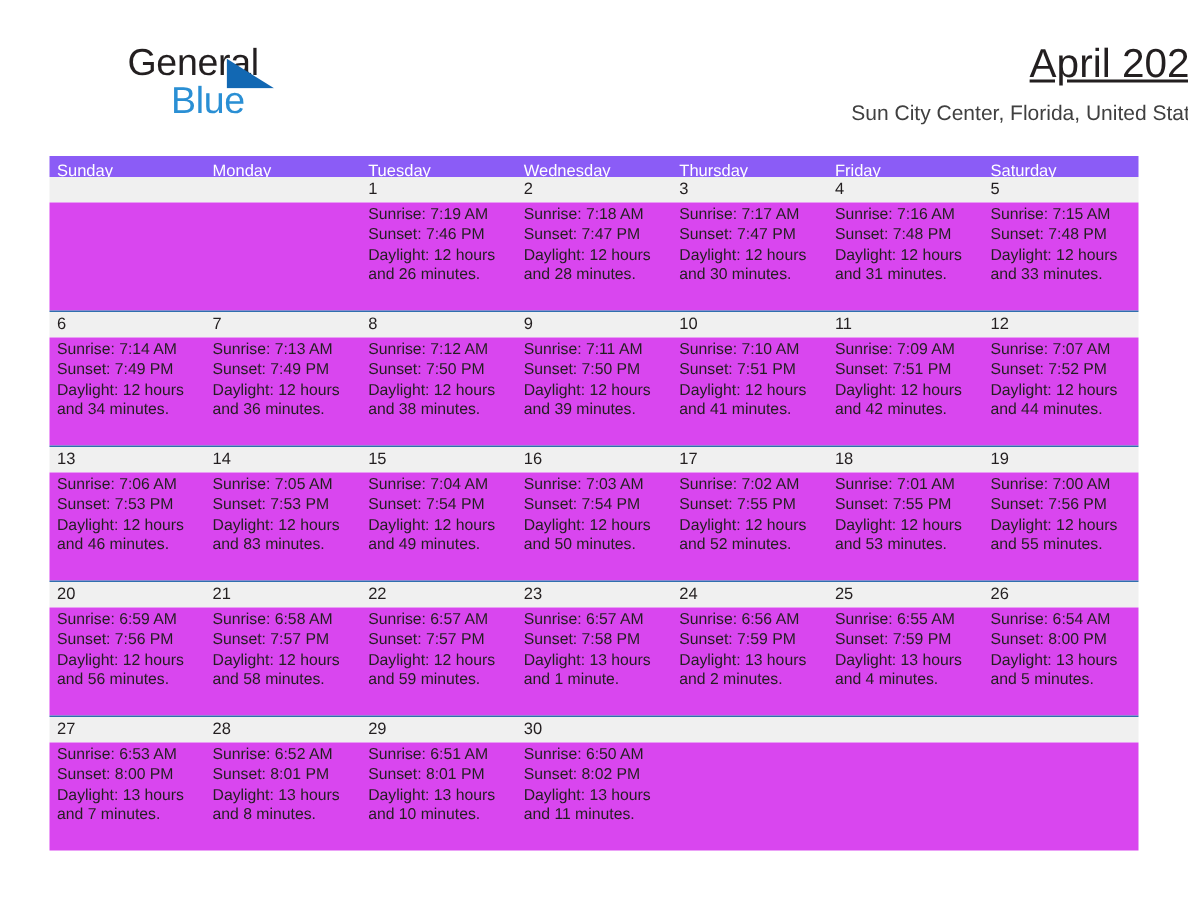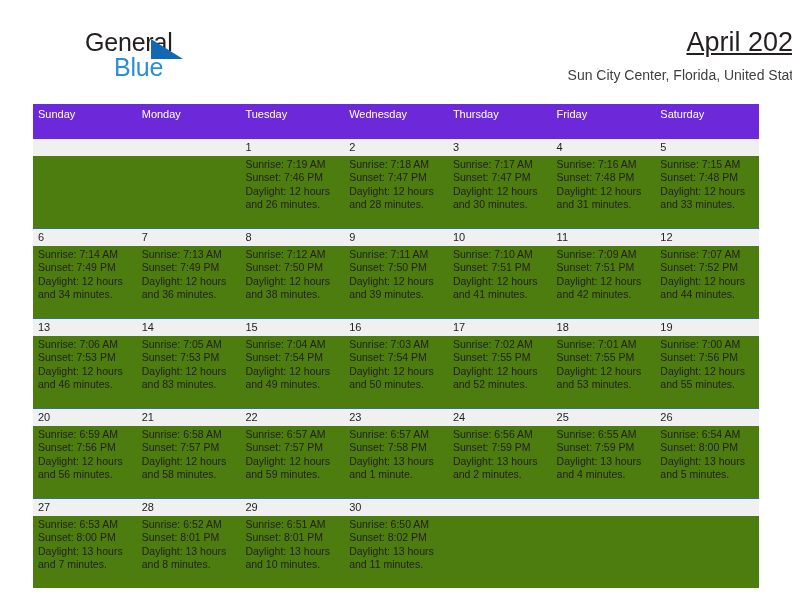--- a/index.html
+++ b/index.html
@@ -92,22 +92,22 @@
   
   .calendar {
     position: absolute;
     left: 33px;
     top: 104px;
     width: 726px;
   }
 
   .dow-row {
     display: flex;
-    background: #6d28d9;
-    height: 35px;
+    background: #8b5cf6;
+    height: 14px;
   }
   .dow-cell {
     flex: 1 1 0;
     color: #ffffff;
     font-size: 11px;
     line-height: 21px;
     padding-left: 5px;
     box-sizing: border-box;
     white-space: nowrap;
     overflow: hidden;
@@ -120,21 +120,21 @@
   .week-row:first-of-type {
     border-top: none;
   }
   .week-band {
     display: flex;
     background: #f0f0f0;
     height: 17px;
   }
   .week-body {
     display: flex;
-    background: #4d7c0f;
+    background: #d946ef;
     height: 72px;
   }
   .band-cell {
     flex: 1 1 0;
     box-sizing: border-box;
     padding-left: 5px;
     font-size: 11px;
     line-height: 17px;
     color: #231f20;
     white-space: nowrap;

